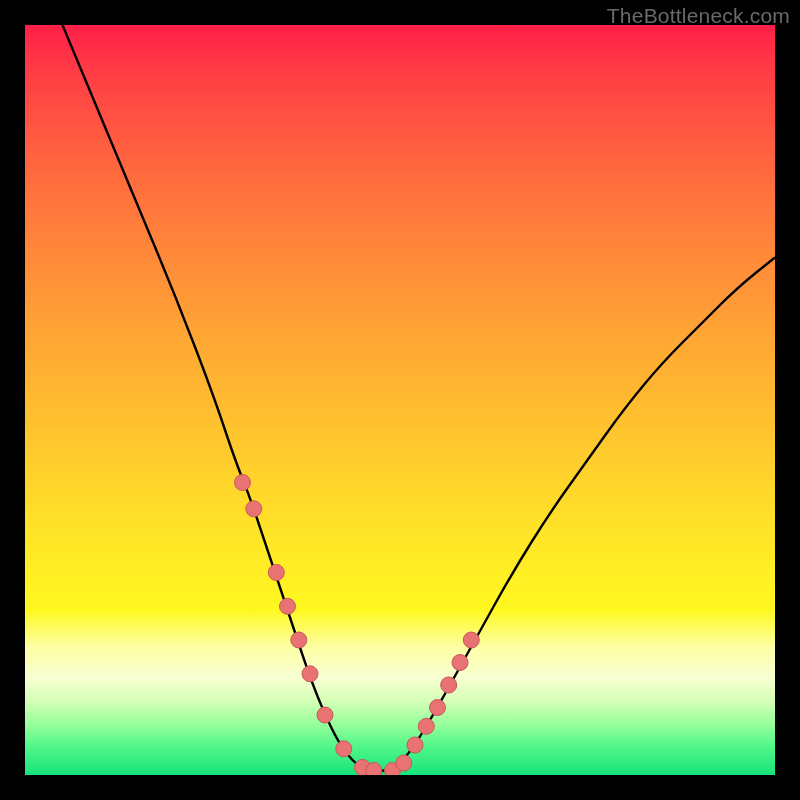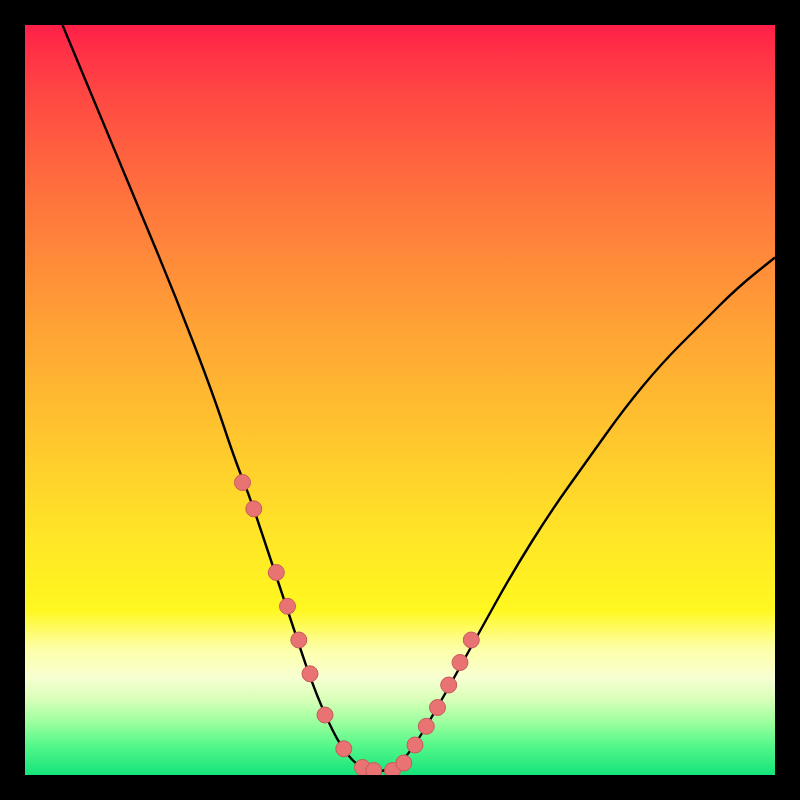--- a/index.html
+++ b/index.html
@@ -69,20 +69,21 @@
     stroke-width: 1;
   }
 </style>
 </head>
 <body>
 
 <div class="frame">
 
   <div class="plot-bg"></div>
 
+  <div class="watermark">TheBottleneck.com</div>
 
   <svg class="overlay" viewBox="0 0 750 750" preserveAspectRatio="none">
     <path id="curve-path" class="curve" d="M 37.5,0 Q 75,90 93.75,135 Q 112.5,180 131.25,225 Q 150,270 168.75,318.75 Q 187.5,367.5 198.75,401.25 Q 210.00000000000003,435 217.5,453.75 Q 225,472.5 232.5,495 Q 240,517.5 247.5,540 Q 255.00000000000003,562.5 262.5,585 Q 270,607.5 277.5,630 Q 285,652.5 292.5,671.25 Q 300,690 307.5,705 Q 315,720 322.5,729.375 Q 330,738.75 337.5,742.5 Q 345,746.25 352.5,746.25 Q 360,746.25 367.5,742.5 Q 375,738.75 382.5,729.375 Q 390,720 401.25,701.25 Q 412.50000000000006,682.5 431.25,648.75 Q 450,615 468.75,581.25 Q 487.5,547.5 506.25,517.5 Q 525,487.5 543.75,461.25 Q 562.5,435 581.25,408.75 Q 600,382.5 618.75,360 Q 637.5,337.49999999999994 656.25,318.75 Q 675,300 693.75,281.25 Q 712.5,262.5 731.25,247.5 T 750,232.5"></path>
     <g id="markers-group">
         <circle cx="217.5" cy="457.5" r="8" class="marker"></circle>
         <circle cx="228.8" cy="483.8" r="8" class="marker"></circle>
         <circle cx="251.3" cy="547.5" r="8" class="marker"></circle>
         <circle cx="262.5" cy="581.3" r="8" class="marker"></circle>
         <circle cx="273.8" cy="615.0" r="8" class="marker"></circle>
         <circle cx="285.0" cy="648.8" r="8" class="marker"></circle>

